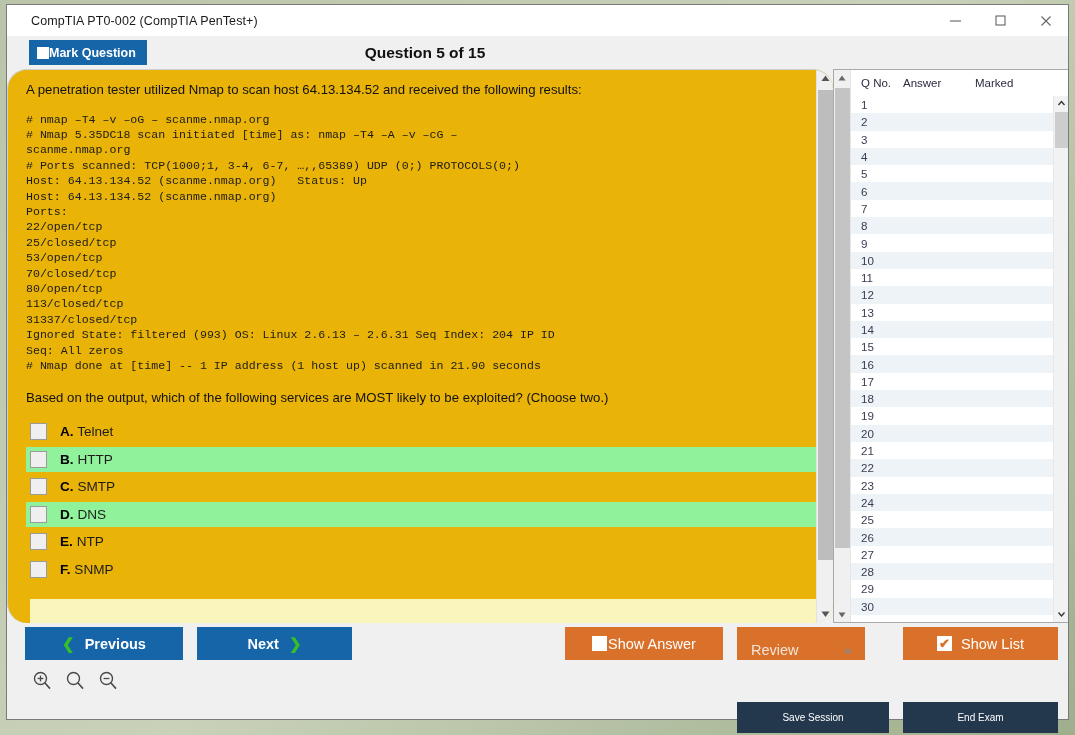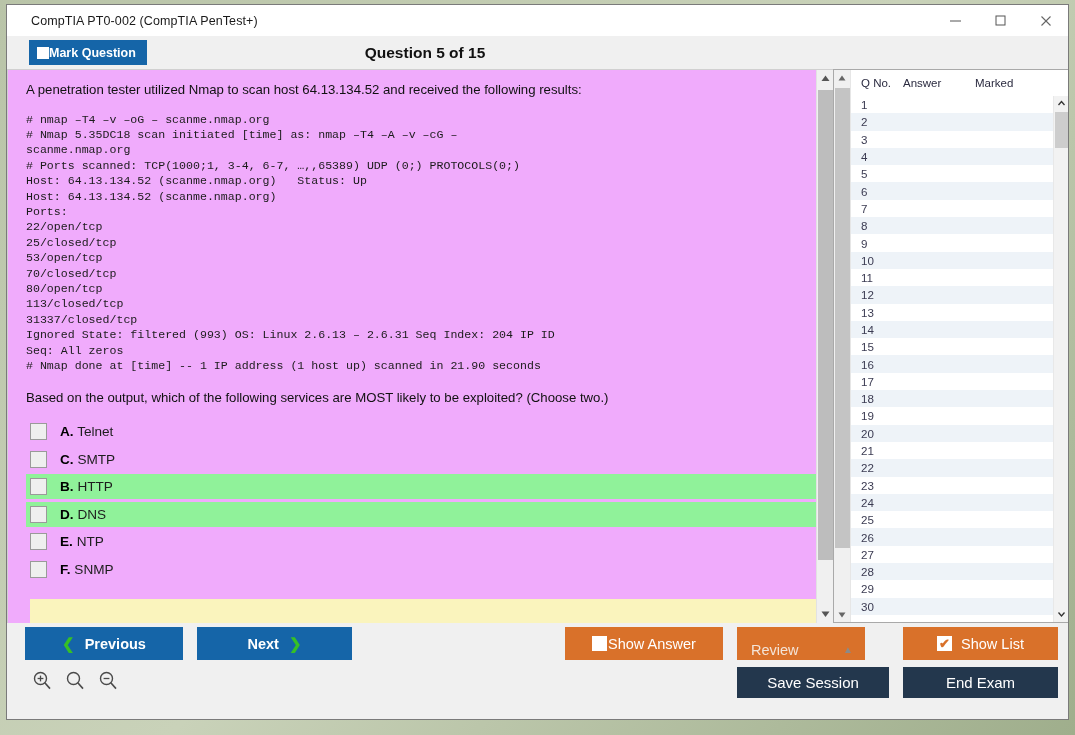--- a/index.html
+++ b/index.html
@@ -99,26 +99,27 @@
   #body-area {
     flex: 1 1 auto;
     display: flex;
     background: #f0f0f0;
     padding: 0 0 0 0;
     min-height: 0;
   }
 
   #question-panel {
     width: 826px;
-    background: #f0abfc;
+    background: #eab308;
     border-top: 1px solid #d0d0d0;
     border-left: 1px solid #d0d0d0;
     position: relative;
     overflow: hidden;
     flex: none;
+    border-radius: 20px;
   }
   #question-inner {
     padding: 12px 16px 0 18px;
   }
   #stem-text {
     font-size: 13.2px;
     color: #111;
     margin: 0 0 13px 0;
     line-height: 1.25;
   }
@@ -330,22 +331,23 @@
     color: #d9712a;
     font-size: 13px;
     font-weight: bold;
     line-height: 1;
   }
   .caret-up { color: #8a8a8a; font-size: 10px; line-height: 1; }
 
   .btn-dark {
     background: #23374d;
     color: #fff;
-    font-size: 15px;
+    font-size: 10px;
     height: 31px;
+    margin-top: 35px;
   }
   #btn-save-session { left: 730px; top: 44px; width: 152px; }
   #btn-end-exam { left: 896px; top: 44px; width: 155px; }
 
   #zoom-tools {
     position: absolute;
     left: 22px; top: 44px;
     display: flex;
     gap: 7px;
     align-items: center;
@@ -414,27 +416,27 @@
 Ignored State: filtered (993) OS: Linux 2.6.13 – 2.6.31 Seq Index: 204 IP ID
 Seq: All zeros
 # Nmap done at [time] -- 1 IP address (1 host up) scanned in 21.90 seconds</pre>
         <p id="ask-text">Based on the output, which of the following services are MOST likely to be exploited? (Choose two.)</p>
 
         <div id="options-list">
             <div class="option-row">
               <span class="opt-box"></span>
               <span class="opt-label"><b>A.</b> <span>Telnet</span></span>
             </div>
+            <div class="option-row highlight">
+              <span class="opt-box"></span>
+              <span class="opt-label"><b>B.</b> <span>HTTP</span></span>
+            </div>
             <div class="option-row">
               <span class="opt-box"></span>
               <span class="opt-label"><b>C.</b> <span>SMTP</span></span>
-            </div>
-            <div class="option-row highlight">
-              <span class="opt-box"></span>
-              <span class="opt-label"><b>B.</b> <span>HTTP</span></span>
             </div>
             <div class="option-row highlight">
               <span class="opt-box"></span>
               <span class="opt-label"><b>D.</b> <span>DNS</span></span>
             </div>
             <div class="option-row">
               <span class="opt-box"></span>
               <span class="opt-label"><b>E.</b> <span>NTP</span></span>
             </div>
             <div class="option-row">

